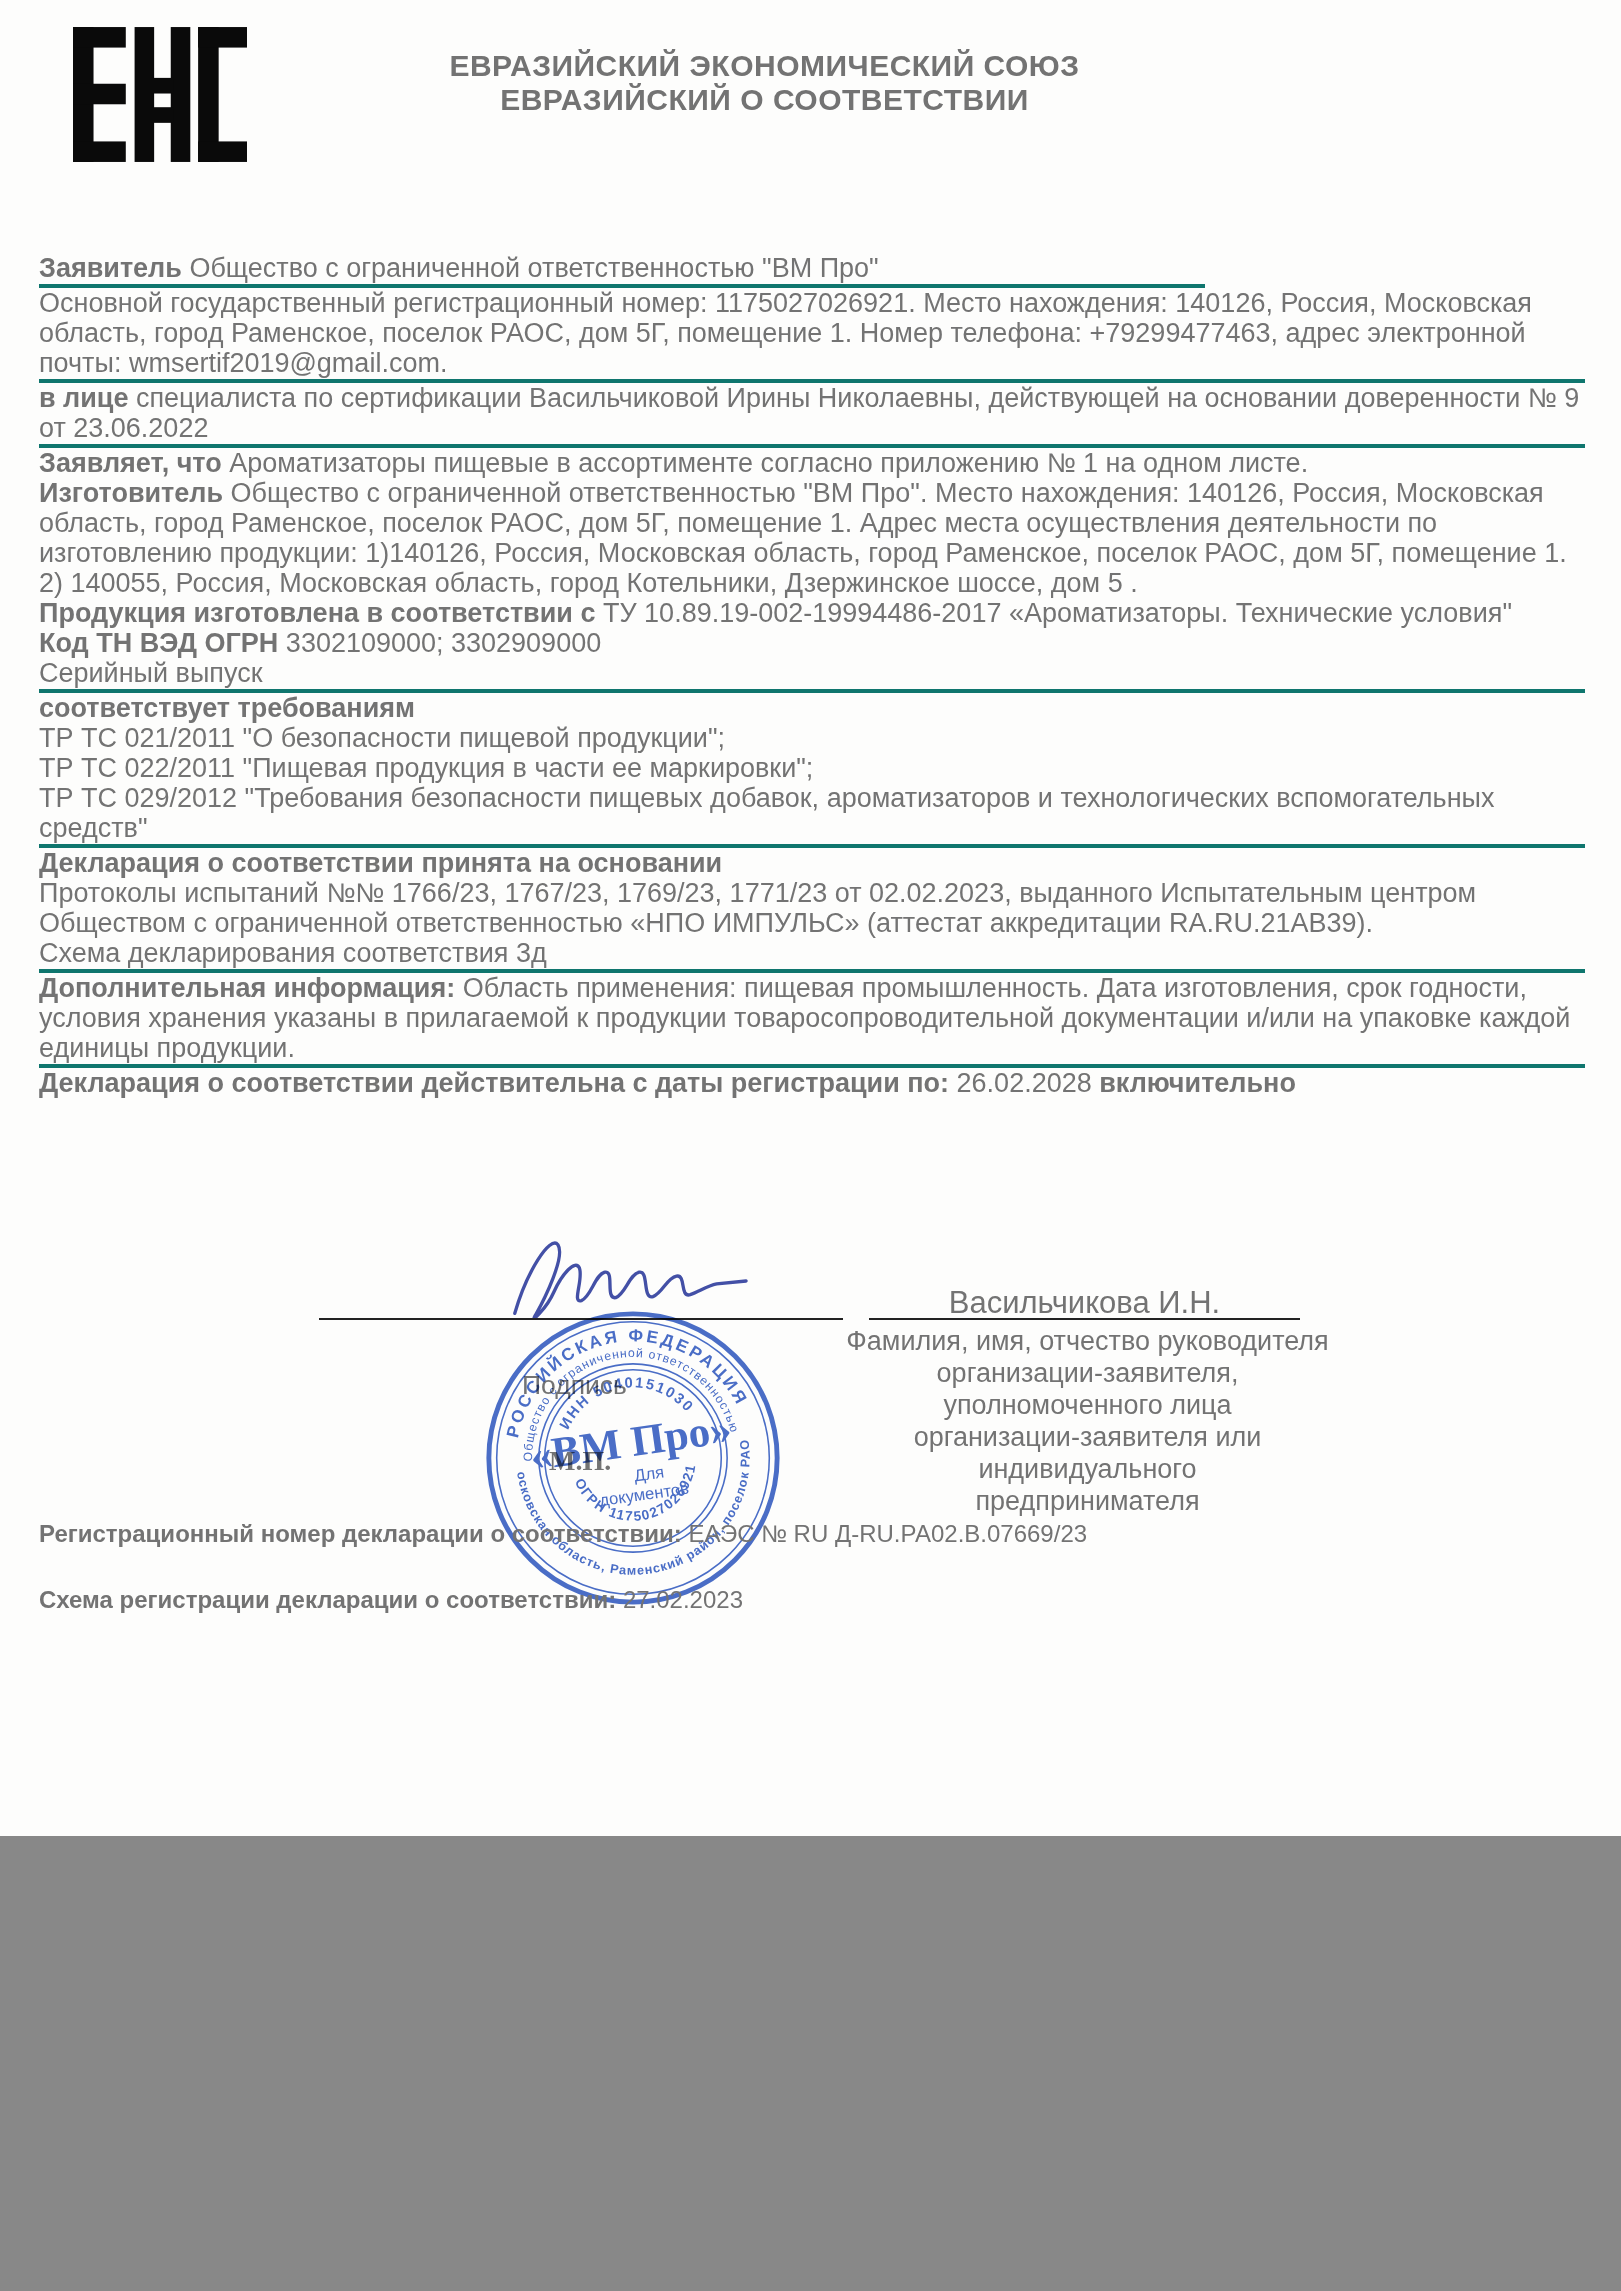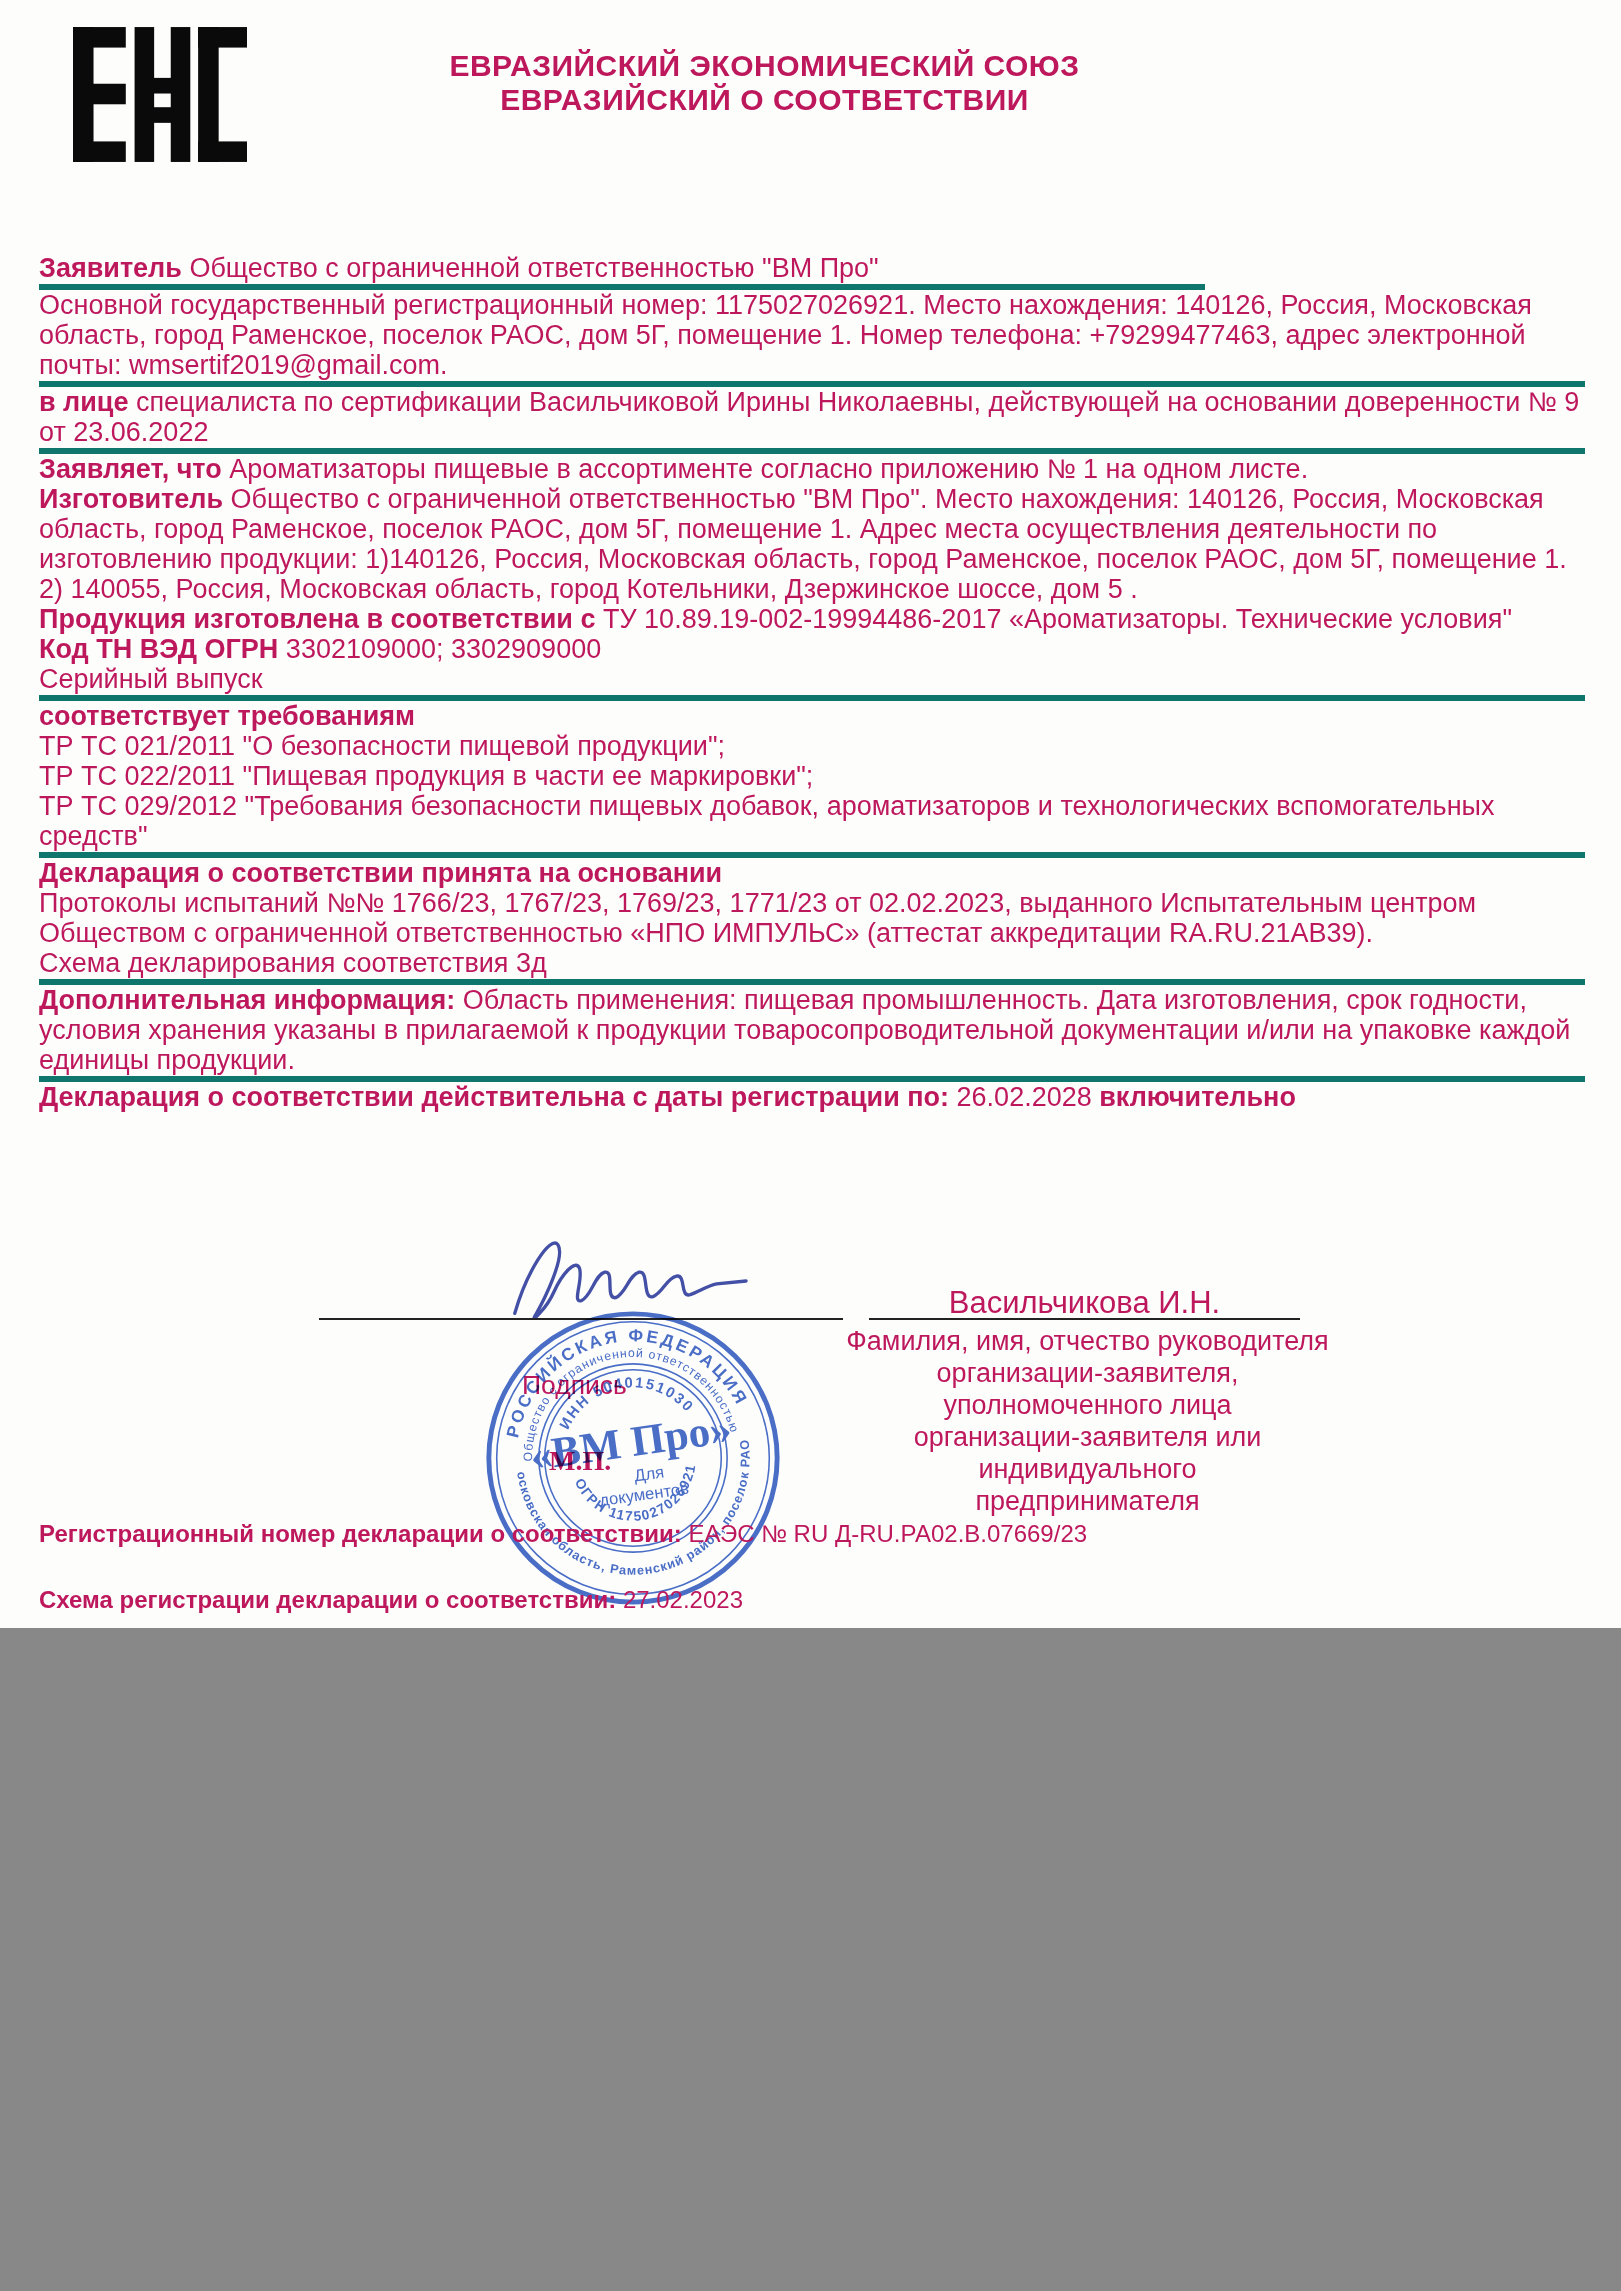--- a/index.html
+++ b/index.html
@@ -1,37 +1,37 @@
 <!DOCTYPE html>
 <html><head>
 <meta charset="utf-8">
 <style>
   html,body { margin:0; padding:0; background:#888; }
   .page {
     position:relative;
-    width:1621px; height:1628px;
+    width:1621px; height:1836px;
     background:#fdfdfc;
     font-family:"Liberation Sans", sans-serif;
-    color:#be185d;
+    color:#737373;
     overflow:hidden;
   }
   
   .eac-logo { position:absolute; left:73px; top:27.4px; }
   .doc-title {
     position:absolute; left:294px; top:49px; width:941px;
     text-align:center; font-weight:bold; font-size:30px; line-height:34px;
     letter-spacing:0.5px;
   }
   
   .body-text {
     position:absolute; left:39px; top:253px; width:1546px;
     font-size:27px; line-height:30px;
   }
   .body-text p { margin:0; }
-  .sec { border-bottom:6px solid #0f766e; padding-bottom:1px; }
+  .sec { border-bottom:4px solid #0f766e; padding-bottom:1px; }
   .sec.nounder { border-bottom:none; }
   .narrowline { width:1166px; }
   b { font-weight:bold; }
   
   .sig-svg { position:absolute; left:495px; top:1231px; }
   .sign-line  { position:absolute; height:0; border-top:2px solid #222; }
   .line-left  { left:319px;  top:1318px; width:524px; }
   .line-right { left:869px;  top:1318px; width:431px; }
   .head-name  { position:absolute; left:869px; top:1285px; width:431px;
                 text-align:center; font-size:31px; }

